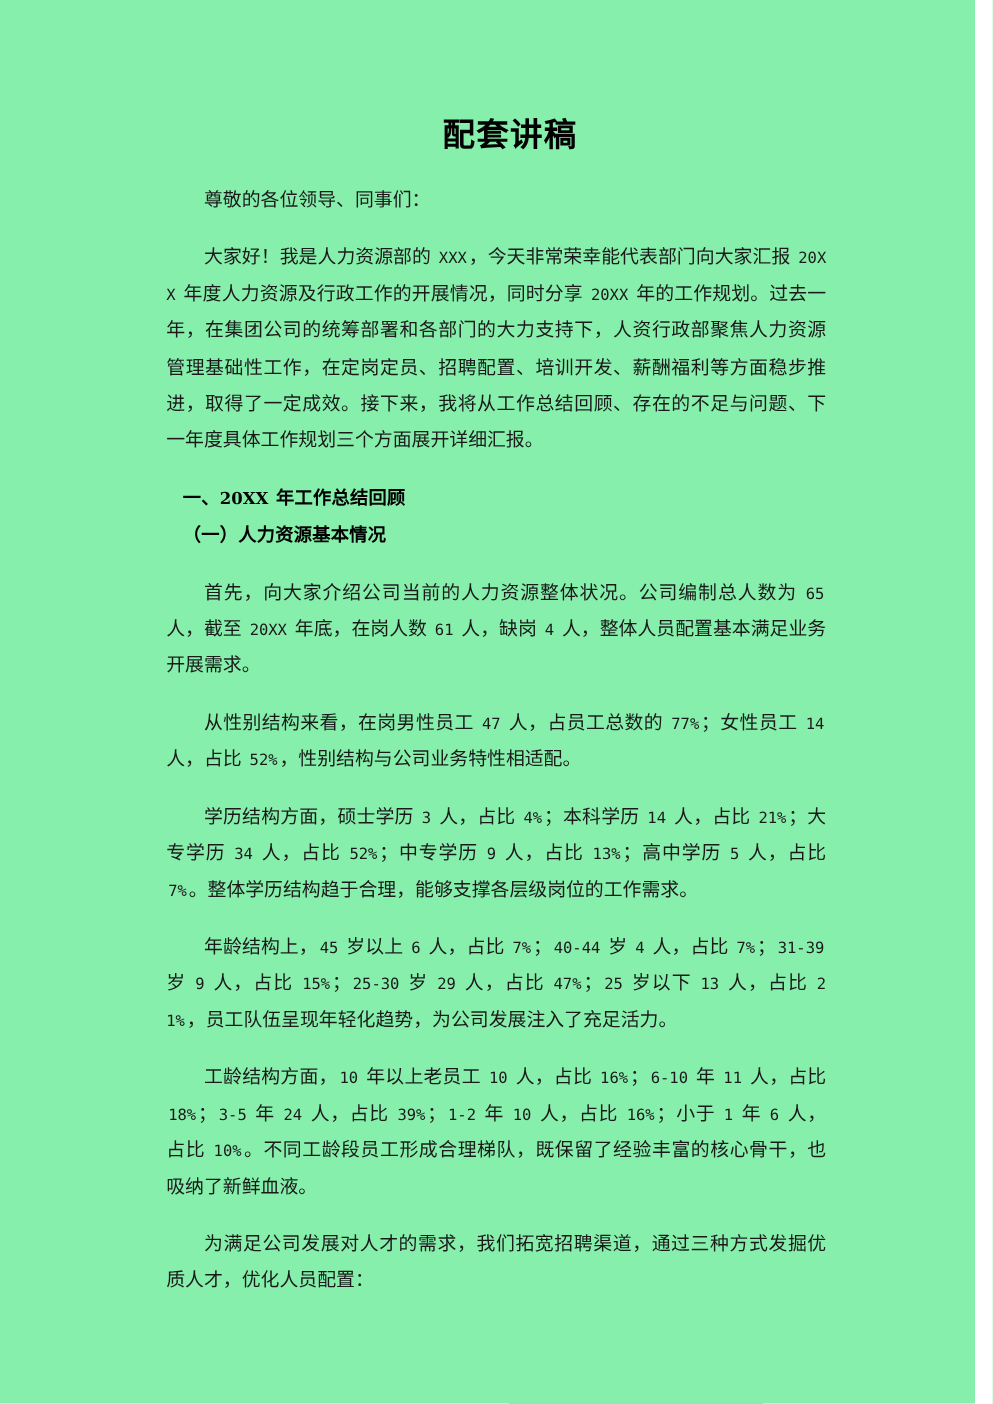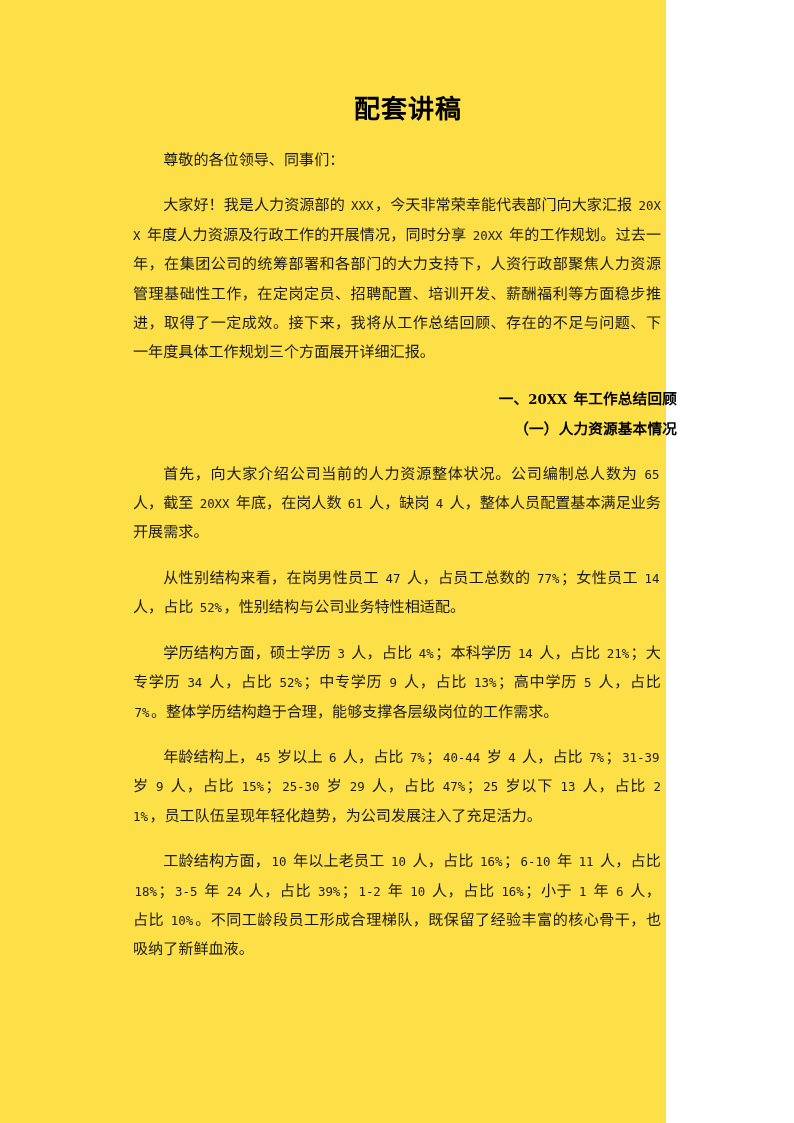--- a/index.html
+++ b/index.html
@@ -15,23 +15,23 @@
     overflow: hidden;
     font-family: "DejaVu Sans", "Liberation Sans", sans-serif;
     color: #000000;
     -webkit-font-smoothing: none;
   }
 
   .page {
     position: absolute;
     left: 0;
     top: 0;
-    width: 666px;
+    width: 780px;
     height: 1123px;
-    background: #fde047;
+    background: #86efac;
   }
 
   .content {
     position: absolute;
     left: 117px;
     top: 88px;
     width: 560px;
   }
 
   .doc-title {
@@ -63,21 +63,21 @@
     text-indent: 2em;
   }
 
   .heading {
     font-family: "DejaVu Serif", "Liberation Serif", serif;
     font-weight: bold;
     font-size: 14.6px;
     line-height: 29.4px;
     margin: 0;
     text-indent: 2em;
-    text-align: right;
+    text-align: left;
     color: #000000;
     letter-spacing: 0.2px;
   }
 
   
   .num {
     font-family: "DejaVu Sans Mono", "Liberation Mono", monospace;
     font-size: 12.4px;
     letter-spacing: 0px;
     padding: 0 1.5px;
@@ -110,16 +110,17 @@
 
     <p class="para indent">从性别结构来看，在岗男性员工 <span class="num">47</span> 人，占员工总数的 <span class="num">77%</span>；女性员工 <span class="num">14</span> 人，占比 <span class="num">52%</span>，性别结构与公司业务特性相适配。</p>
 
     <p class="para indent">学历结构方面，硕士学历 <span class="num">3</span> 人，占比 <span class="num">4%</span>；本科学历 <span class="num">14</span> 人，占比 <span class="num">21%</span>；大专学历 <span class="num">34</span> 人，占比 <span class="num">52%</span>；中专学历 <span class="num">9</span> 人，占比 <span class="num">13%</span>；高中学历 <span class="num">5</span> 人，占比 <span class="num">7%</span>。整体学历结构趋于合理，能够支撑各层级岗位的工作需求。</p>
 
     <p class="para indent">年龄结构上，<span class="num">45</span> 岁以上 <span class="num">6</span> 人，占比 <span class="num">7%</span>；<span class="num">40-44</span> 岁 <span class="num">4</span> 人，占比 <span class="num">7%</span>；<span class="num">31-39</span> 岁 <span class="num">9</span> 人，占比 <span class="num">15%</span>；<span class="num">25-30</span> 岁 <span class="num">29</span> 人，占比 <span class="num">47%</span>；<span class="num">25</span> 岁以下 <span class="num">13</span> 人，占比 <span class="num">21%</span>，员工队伍呈现年轻化趋势，为公司发展注入了充足活力。</p>
 
     <p class="para indent">工龄结构方面，<span class="num">10</span> 年以上老员工 <span class="num">10</span> 人，占比 <span class="num">16%</span>；<span class="num">6-10</span> 年 <span class="num">11</span> 人，占比 <span class="num">18%</span>；<span class="num">3-5</span> 年 <span class="num">24</span> 人，占比 <span class="num">39%</span>；<span class="num">1-2</span> 年 <span class="num">10</span> 人，占比 <span class="num">16%</span>；小于 <span class="num">1</span> 年 <span class="num">6</span> 人，占比 <span class="num">10%</span>。不同工龄段员工形成合理梯队，既保留了经验丰富的核心骨干，也吸纳了新鲜血液。</p>
 
 
+    <p class="para indent">为满足公司发展对人才的需求，我们拓宽招聘渠道，通过三种方式发掘优质人才，优化人员配置：</p>
 
 
   </div>
 </div>
 
 </body></html>

